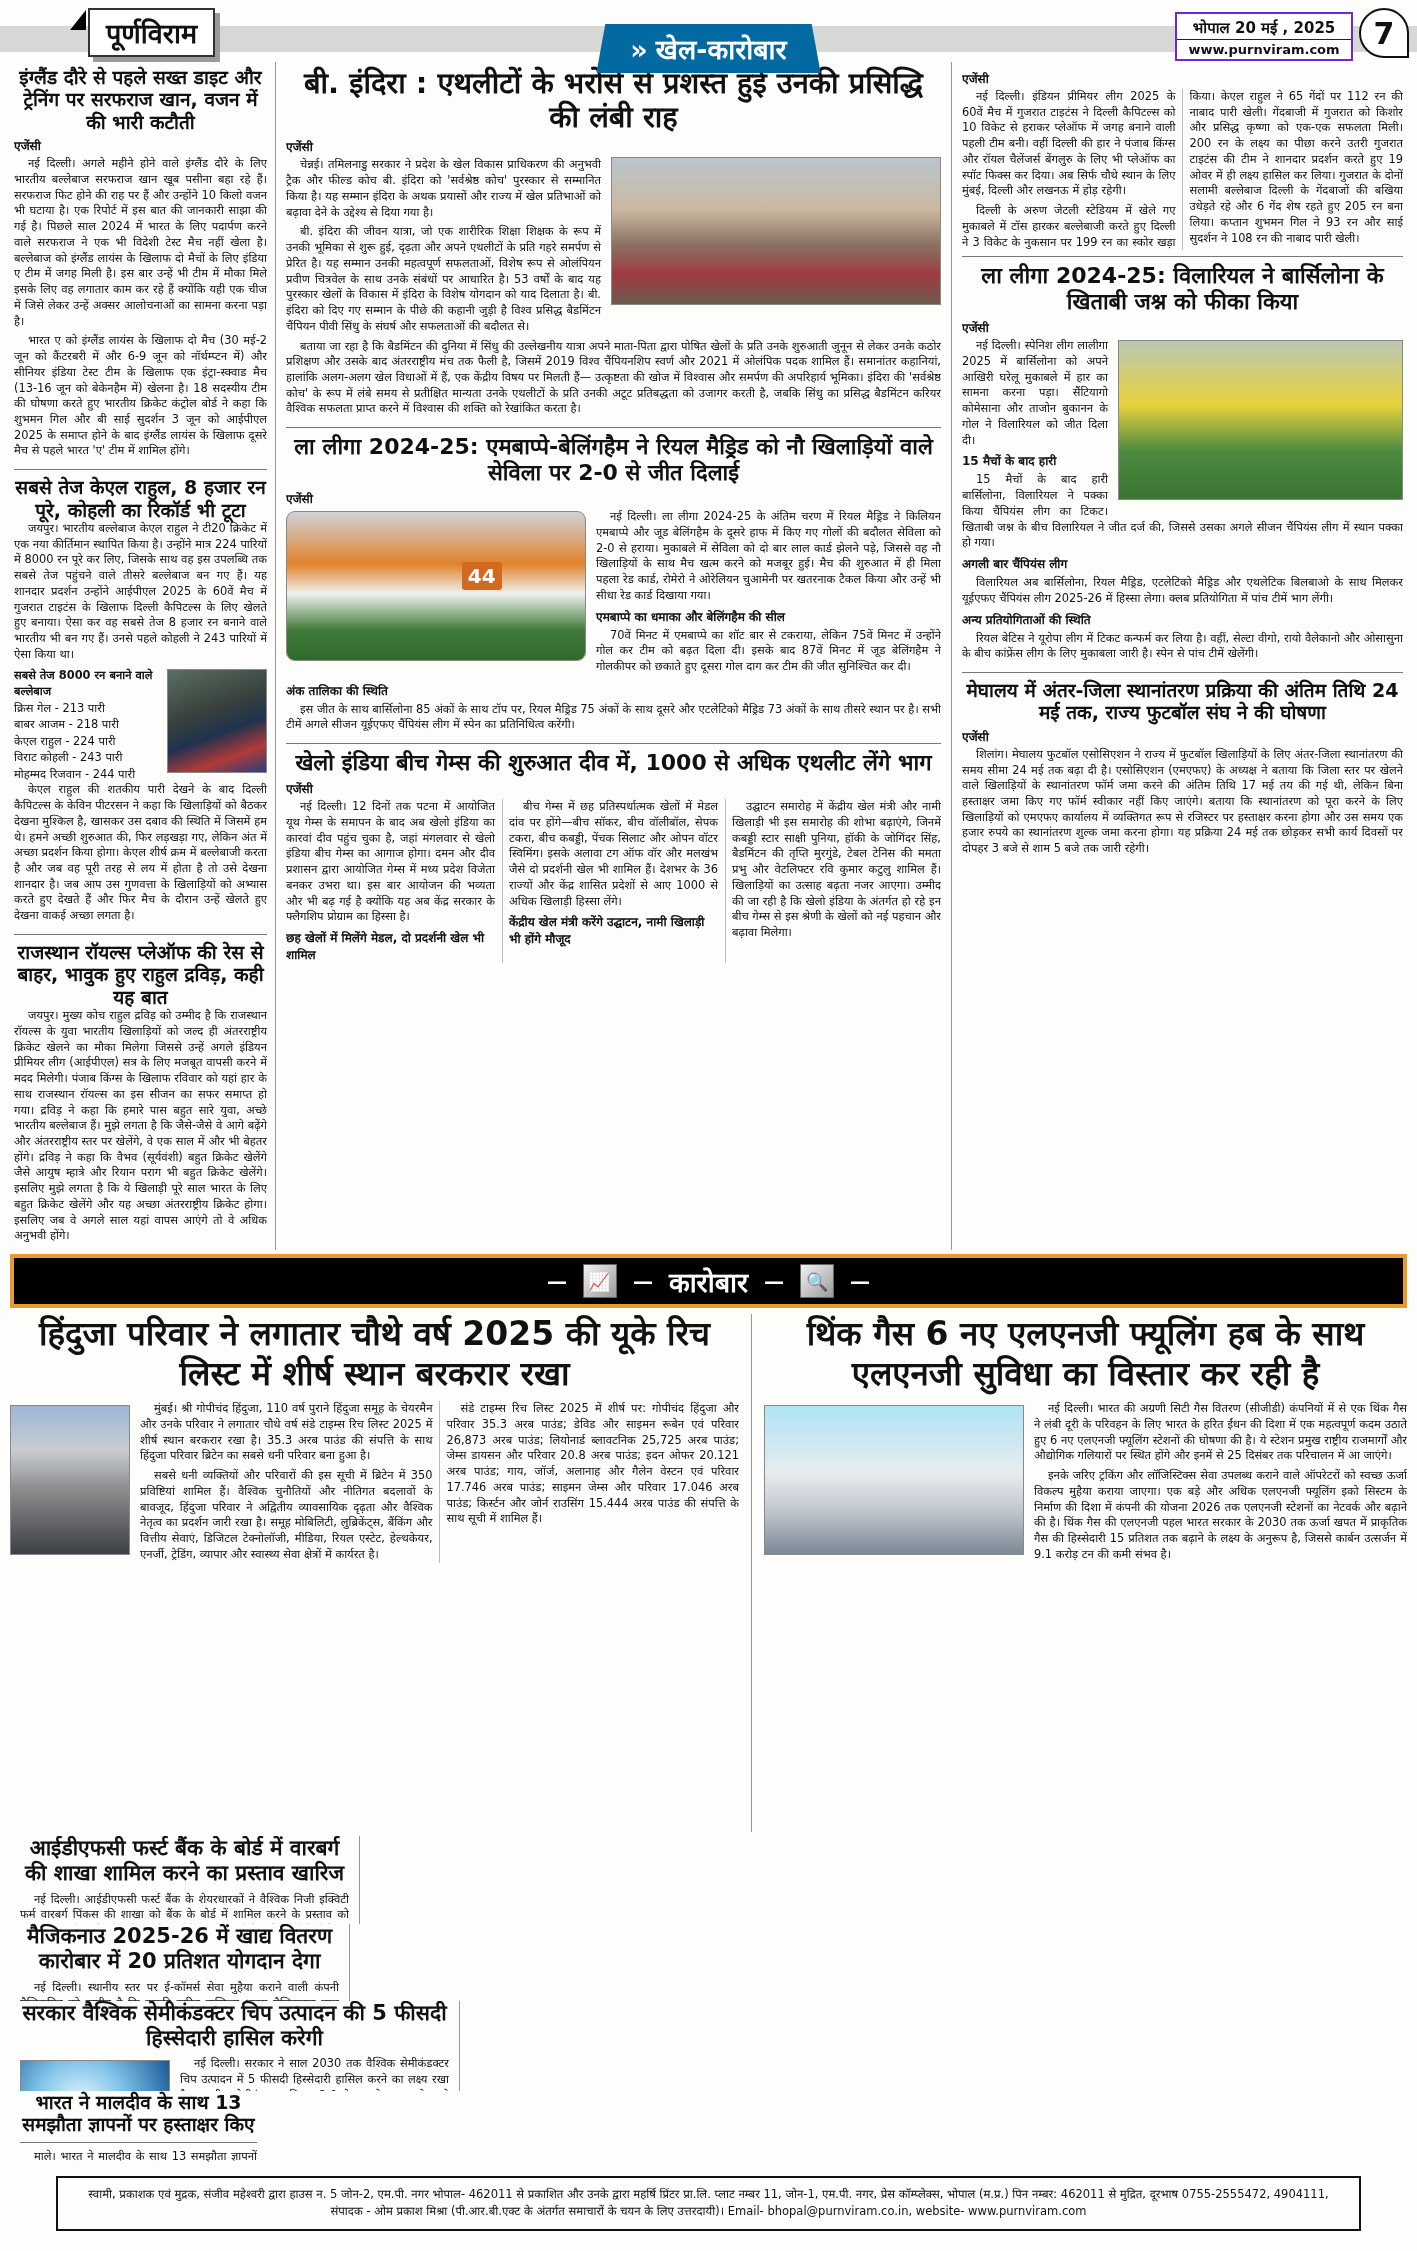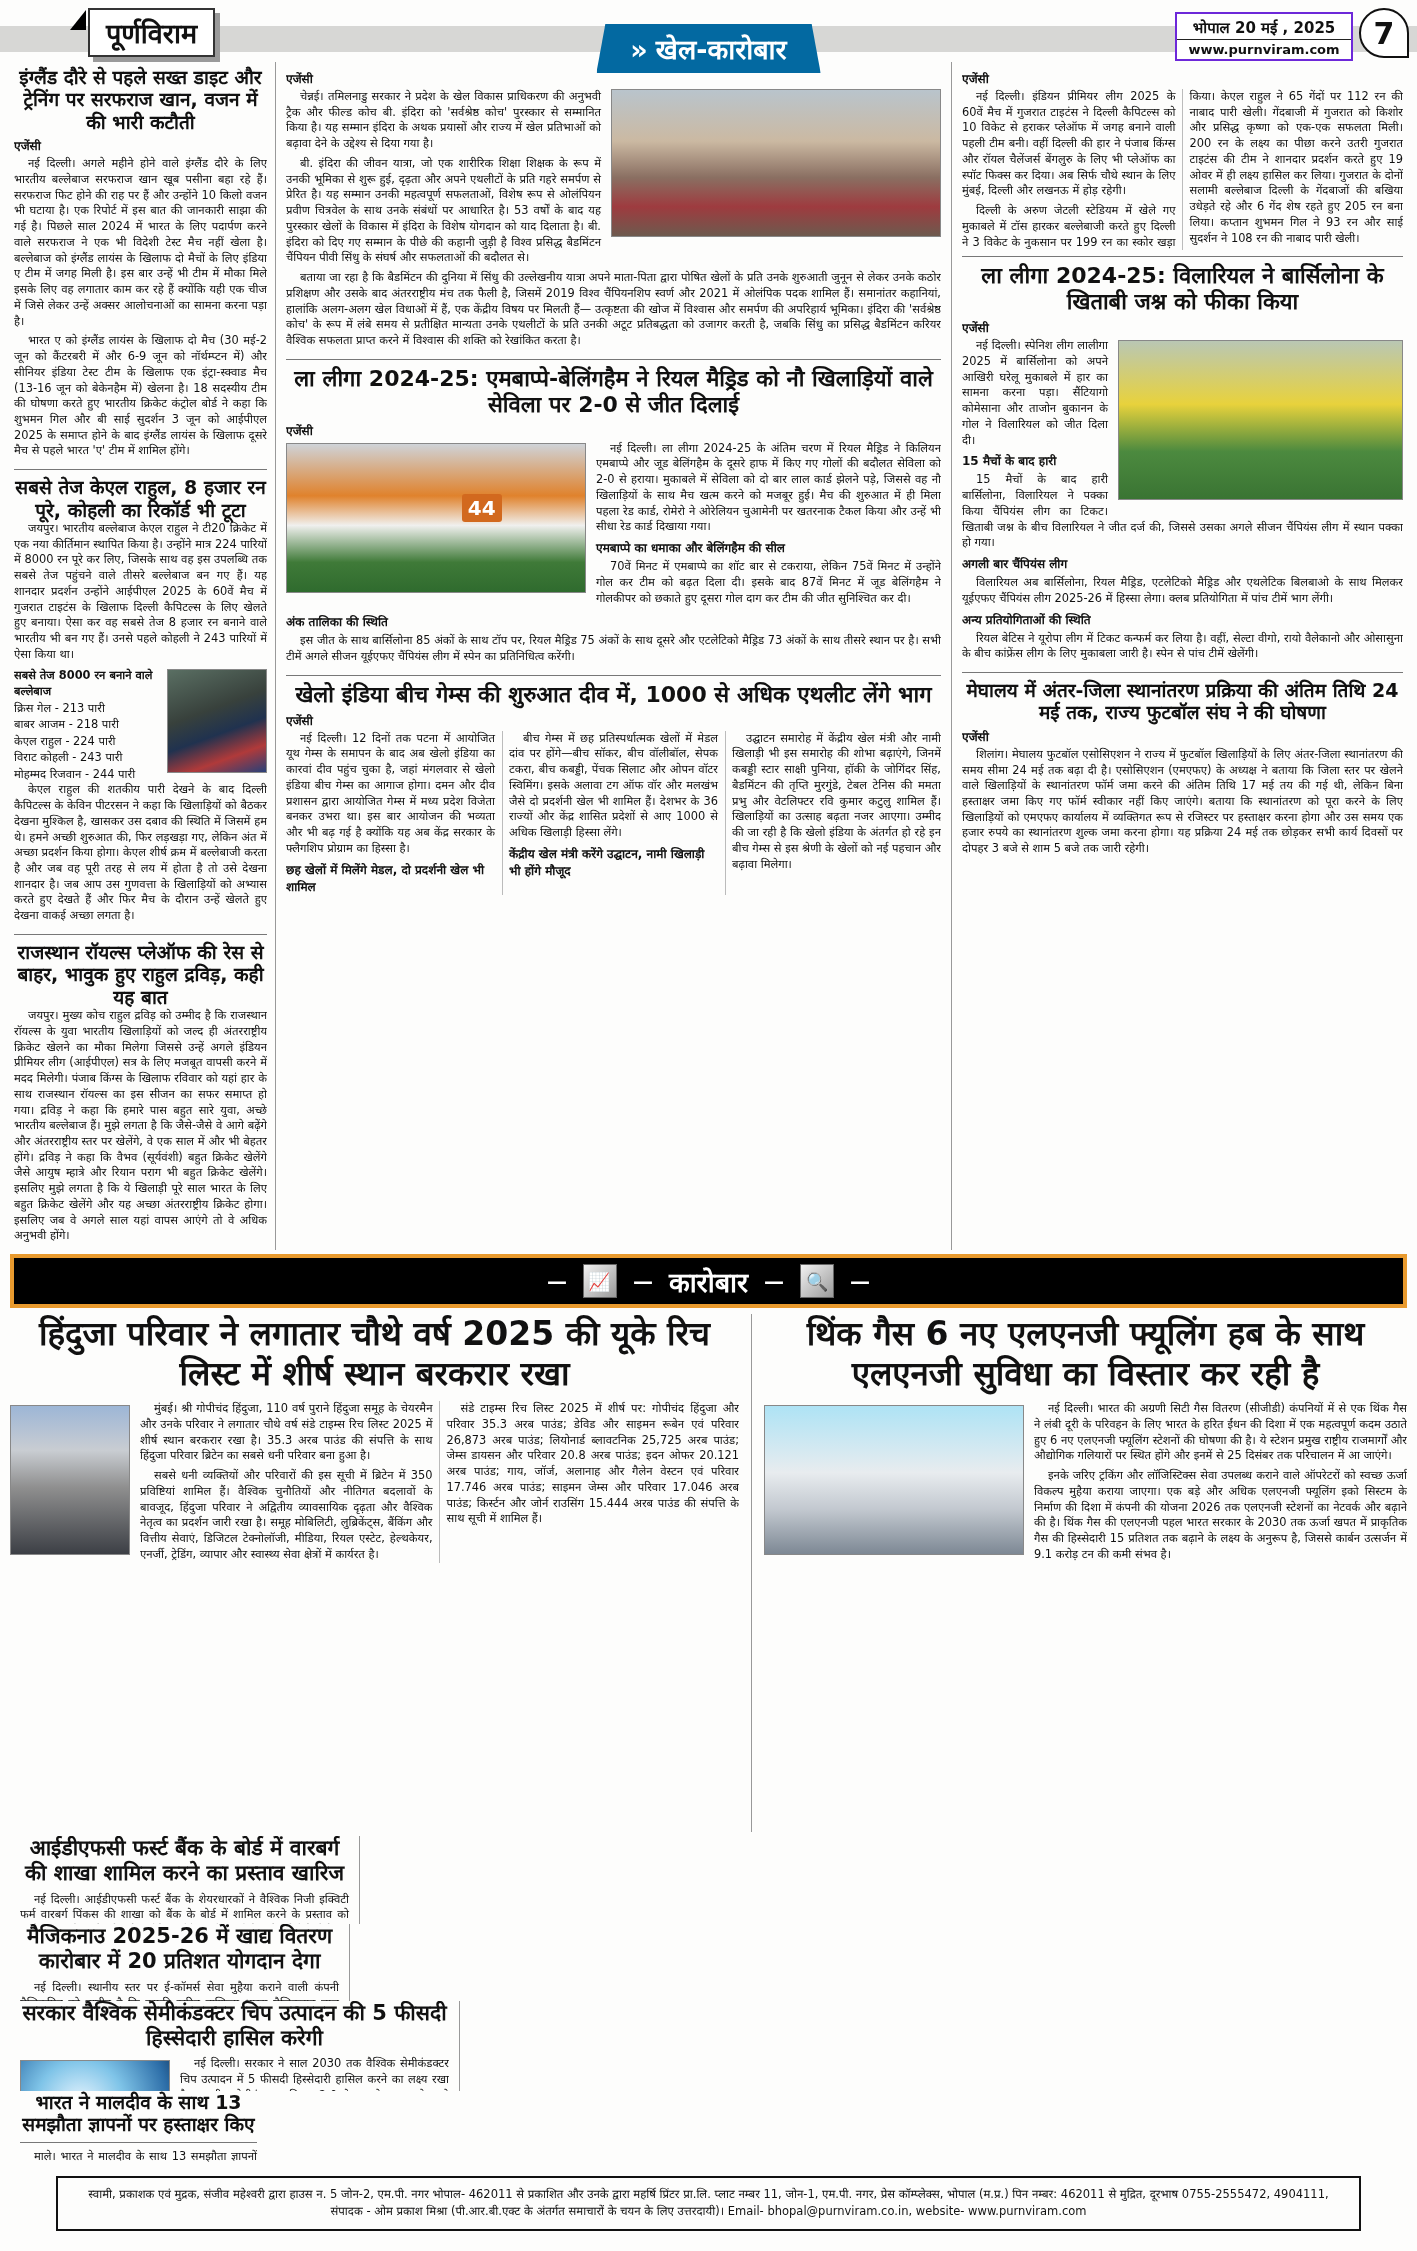--- a/index.html
+++ b/index.html
@@ -41,21 +41,21 @@
   .cols2 { column-count:2; column-gap:14px; column-rule:1px solid #bbb; }
 
   .statlist { font-size:11.4px; line-height:1.45; }
   .statlist .t { font-weight:700; }
   .inset-photo { float:right; width:100px; height:104px; margin:2px 0 4px 6px;
       background:linear-gradient(160deg,#5a6f63 0%,#38413c 40%,#20324f 60%,#b03a3a 80%,#274079 100%); }
 
   .indira-photo { float:right; width:330px; height:148px; margin:0 0 6px 10px;
       background:linear-gradient(180deg,#b9c4cc 0%,#cbb9a2 35%,#8a6f62 60%,#9e3b3f 80%,#6d5a4e 100%); }
   .rm-photo { width:300px; height:150px; float:left; margin:2px 10px 4px 0;
-      background:linear-gradient(180deg,#cfd3d8 0%,#e0822c 35%,#f0f0ee 55%,#3f7a38 80%,#2f6b2e 100%); }
+      background:linear-gradient(180deg,#cfd3d8 0%,#e0822c 35%,#f0f0ee 55%,#3f7a38 80%,#2f6b2e 100%);border-radius:9px; }
   .rm-photo .num { position:absolute; right:28%; top:34%; color:#fff; font-weight:700; font-size:20px; background:#d2691e; padding:2px 6px; border-radius:3px; }
   .vr-photo { width:285px; height:160px; float:right; margin:2px 0 4px 10px;
       background:linear-gradient(180deg,#b9c7b4 0%,#e8d23c 40%,#4c8a3f 70%,#3a7433 100%); }
 
   
   .biz-banner { margin:4px 10px; height:54px; background:#000; border:4px solid #e89a2e; display:flex; align-items:center; justify-content:center; gap:16px; color:#fff; }
   .biz-banner .dash { color:#fff; font-weight:700; font-size:20px; }
   .biz-banner .lbl { font-size:27px; font-weight:700; }
   .biz-icon { width:34px; height:34px; background:linear-gradient(135deg,#f2f2f2,#9a9a9a); border:1px solid #666; display:flex; align-items:center; justify-content:center; font-size:18px; color:#2c2c2c; }
 
@@ -126,20 +126,21 @@
       <div class="rule"></div>
       <div class="art">
         <div class="hd hd-s">राजस्थान रॉयल्स प्लेऑफ की रेस से बाहर, भावुक हुए राहुल द्रविड़, कही यह बात</div>
         <div class="p">जयपुर। मुख्य कोच राहुल द्रविड़ को उम्मीद है कि राजस्थान रॉयल्स के युवा भारतीय खिलाड़ियों को जल्द ही अंतरराष्ट्रीय क्रिकेट खेलने का मौका मिलेगा जिससे उन्हें अगले इंडियन प्रीमियर लीग (आईपीएल) सत्र के लिए मजबूत वापसी करने में मदद मिलेगी। पंजाब किंग्स के खिलाफ रविवार को यहां हार के साथ राजस्थान रॉयल्स का इस सीजन का सफर समाप्त हो गया। द्रविड़ ने कहा कि हमारे पास बहुत सारे युवा, अच्छे भारतीय बल्लेबाज हैं। मुझे लगता है कि जैसे-जैसे वे आगे बढ़ेंगे और अंतरराष्ट्रीय स्तर पर खेलेंगे, वे एक साल में और भी बेहतर होंगे। द्रविड़ ने कहा कि वैभव (सूर्यवंशी) बहुत क्रिकेट खेलेंगे जैसे आयुष म्हात्रे और रियान पराग भी बहुत क्रिकेट खेलेंगे। इसलिए मुझे लगता है कि ये खिलाड़ी पूरे साल भारत के लिए बहुत क्रिकेट खेलेंगे और यह अच्छा अंतरराष्ट्रीय क्रिकेट होगा। इसलिए जब वे अगले साल यहां वापस आएंगे तो वे अधिक अनुभवी होंगे।</div>
       </div>
 
     </div>
 
     <div class="col-c">
       <div class="art">
+        <div class="hd hd-xl">बी. इंदिरा : एथलीटों के भरोसे से प्रशस्त हुई उनकी प्रसिद्धि की लंबी राह</div>
         <div class="by">एजेंसी</div>
         <div class="indira-photo photo"></div>
         <div class="p">चेन्नई। तमिलनाडु सरकार ने प्रदेश के खेल विकास प्राधिकरण की अनुभवी ट्रैक और फील्ड कोच बी. इंदिरा को 'सर्वश्रेष्ठ कोच' पुरस्कार से सम्मानित किया है। यह सम्मान इंदिरा के अथक प्रयासों और राज्य में खेल प्रतिभाओं को बढ़ावा देने के उद्देश्य से दिया गया है।</div>
         <div class="p">बी. इंदिरा की जीवन यात्रा, जो एक शारीरिक शिक्षा शिक्षक के रूप में उनकी भूमिका से शुरू हुई, दृढ़ता और अपने एथलीटों के प्रति गहरे समर्पण से प्रेरित है। यह सम्मान उनकी महत्वपूर्ण सफलताओं, विशेष रूप से ओलंपियन प्रवीण चित्रवेल के साथ उनके संबंधों पर आधारित है। 53 वर्षों के बाद यह पुरस्कार खेलों के विकास में इंदिरा के विशेष योगदान को याद दिलाता है। बी. इंदिरा को दिए गए सम्मान के पीछे की कहानी जुड़ी है विश्व प्रसिद्ध बैडमिंटन चैंपियन पीवी सिंधु के संघर्ष और सफलताओं की बदौलत से।</div>
         <div class="p">बताया जा रहा है कि बैडमिंटन की दुनिया में सिंधु की उल्लेखनीय यात्रा अपने माता-पिता द्वारा पोषित खेलों के प्रति उनके शुरुआती जुनून से लेकर उनके कठोर प्रशिक्षण और उसके बाद अंतरराष्ट्रीय मंच तक फैली है, जिसमें 2019 विश्व चैंपियनशिप स्वर्ण और 2021 में ओलंपिक पदक शामिल हैं। समानांतर कहानियां, हालांकि अलग-अलग खेल विधाओं में हैं, एक केंद्रीय विषय पर मिलती हैं— उत्कृष्टता की खोज में विश्वास और समर्पण की अपरिहार्य भूमिका। इंदिरा की 'सर्वश्रेष्ठ कोच' के रूप में लंबे समय से प्रतीक्षित मान्यता उनके एथलीटों के प्रति उनकी अटूट प्रतिबद्धता को उजागर करती है, जबकि सिंधु का प्रसिद्ध बैडमिंटन करियर वैश्विक सफलता प्राप्त करने में विश्वास की शक्ति को रेखांकित करता है।</div>
       </div>
       <div class="rule"></div>
       <div class="art">
         <div class="hd hd-m">ला लीगा 2024-25: एमबाप्पे-बेलिंगहैम ने रियल मैड्रिड को नौ खिलाड़ियों वाले सेविला पर 2-0 से जीत दिलाई</div>
         <div class="by">एजेंसी</div>

